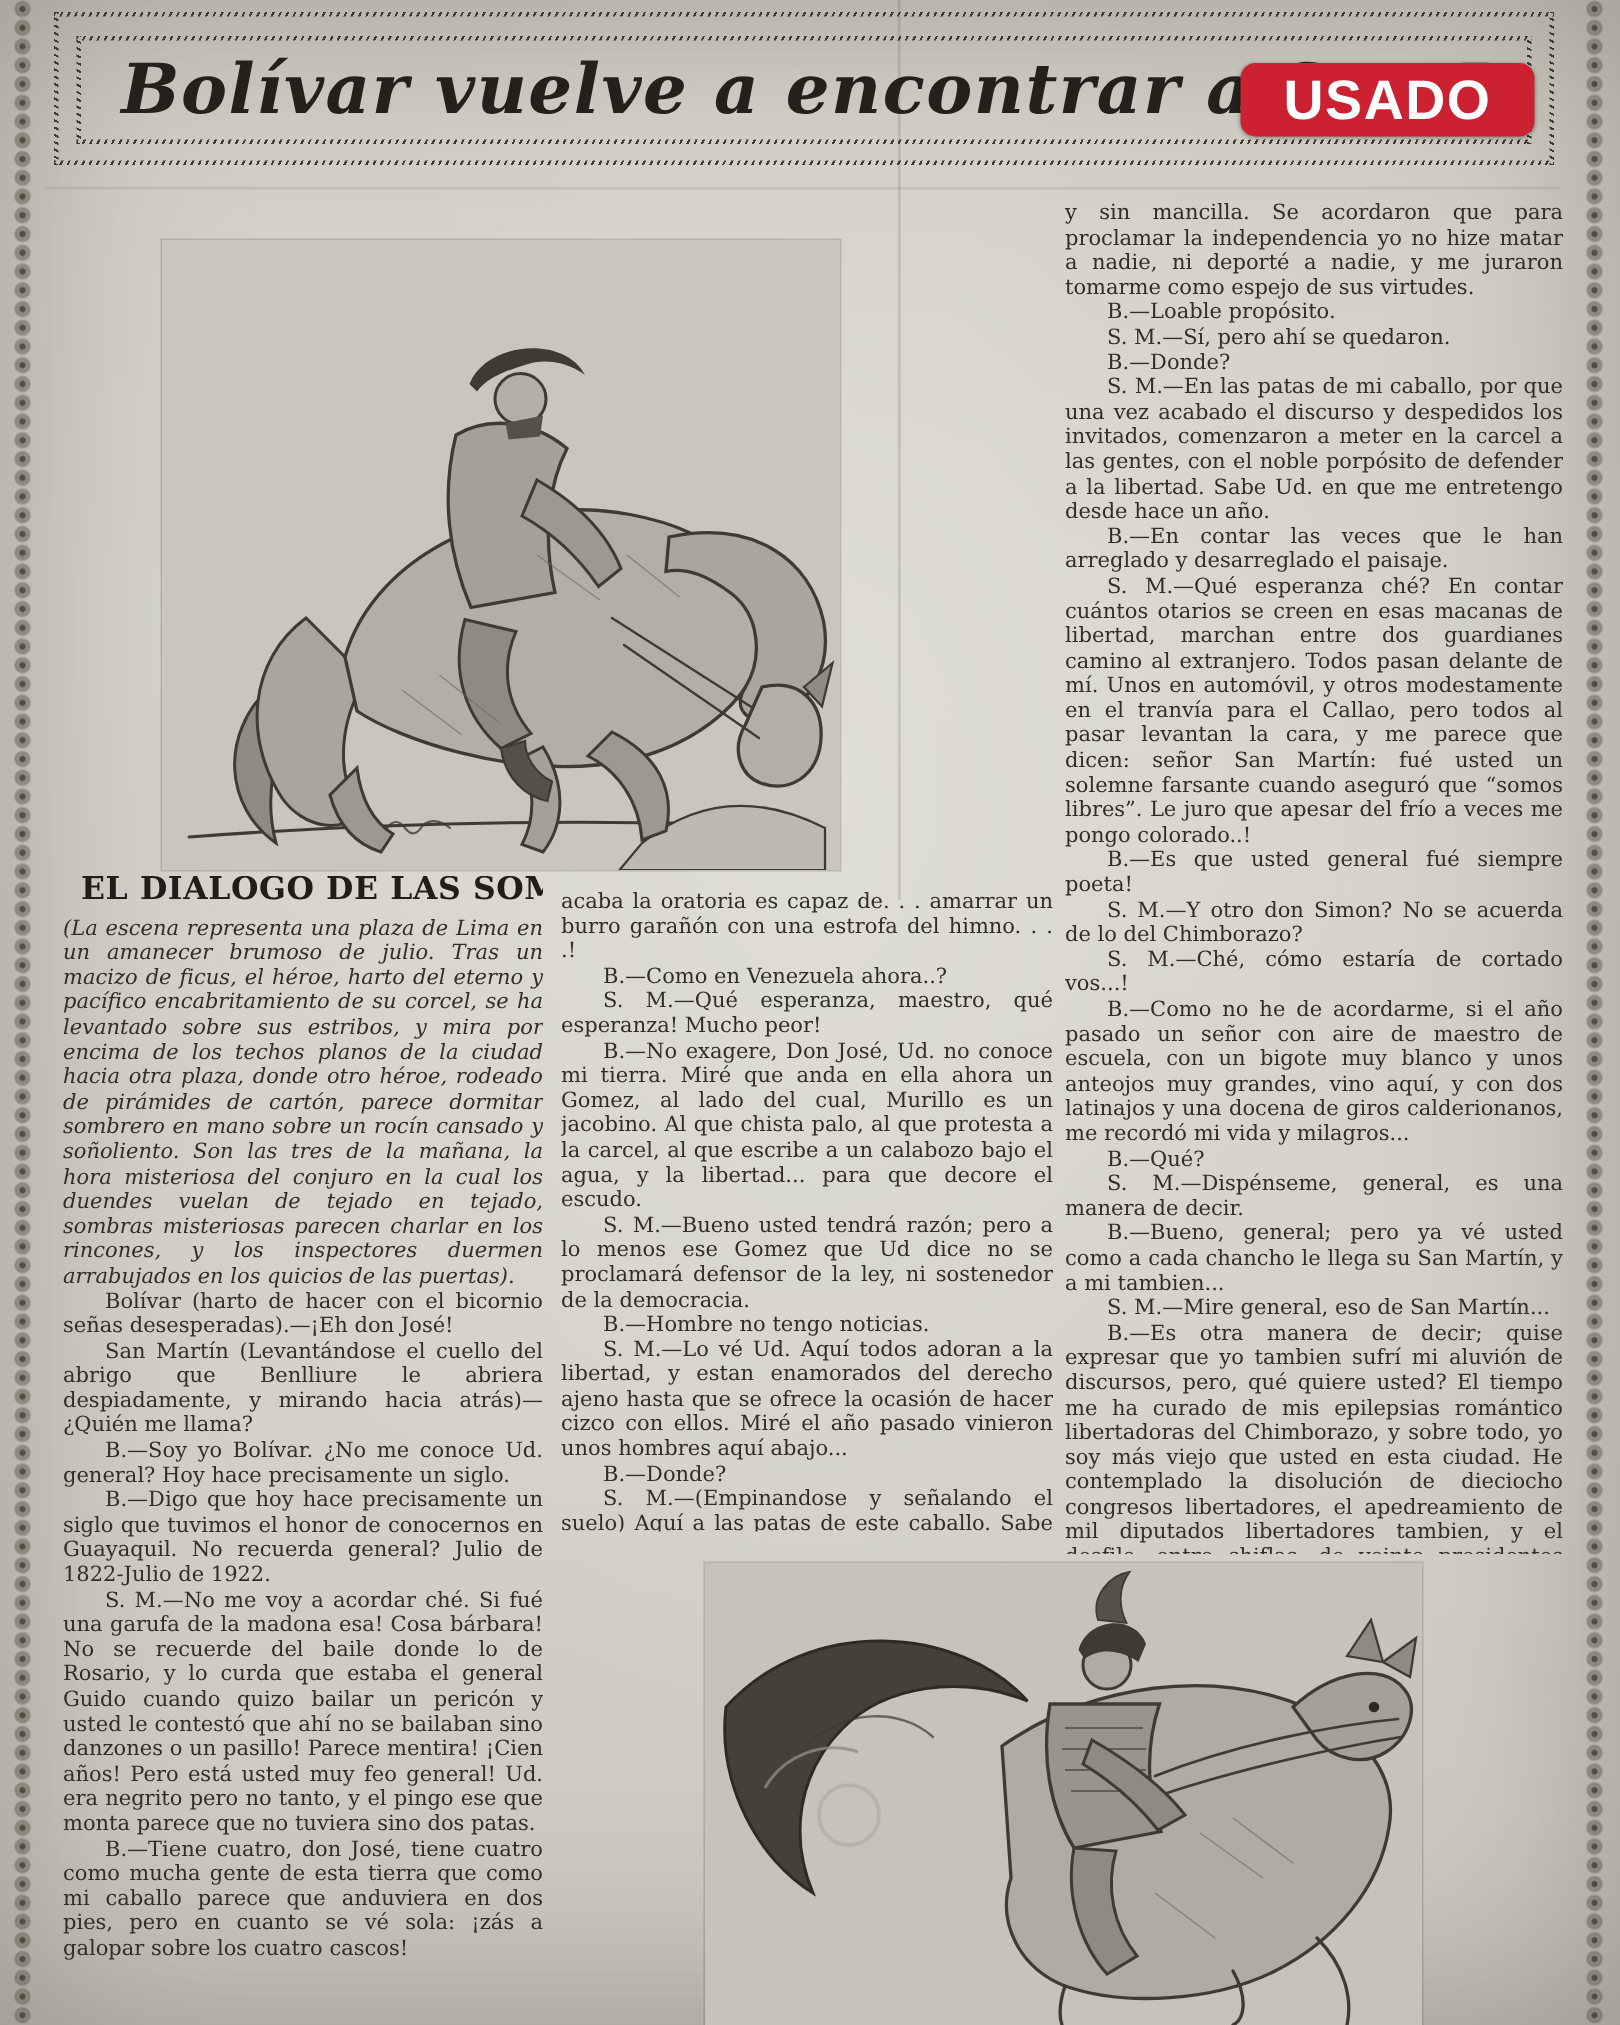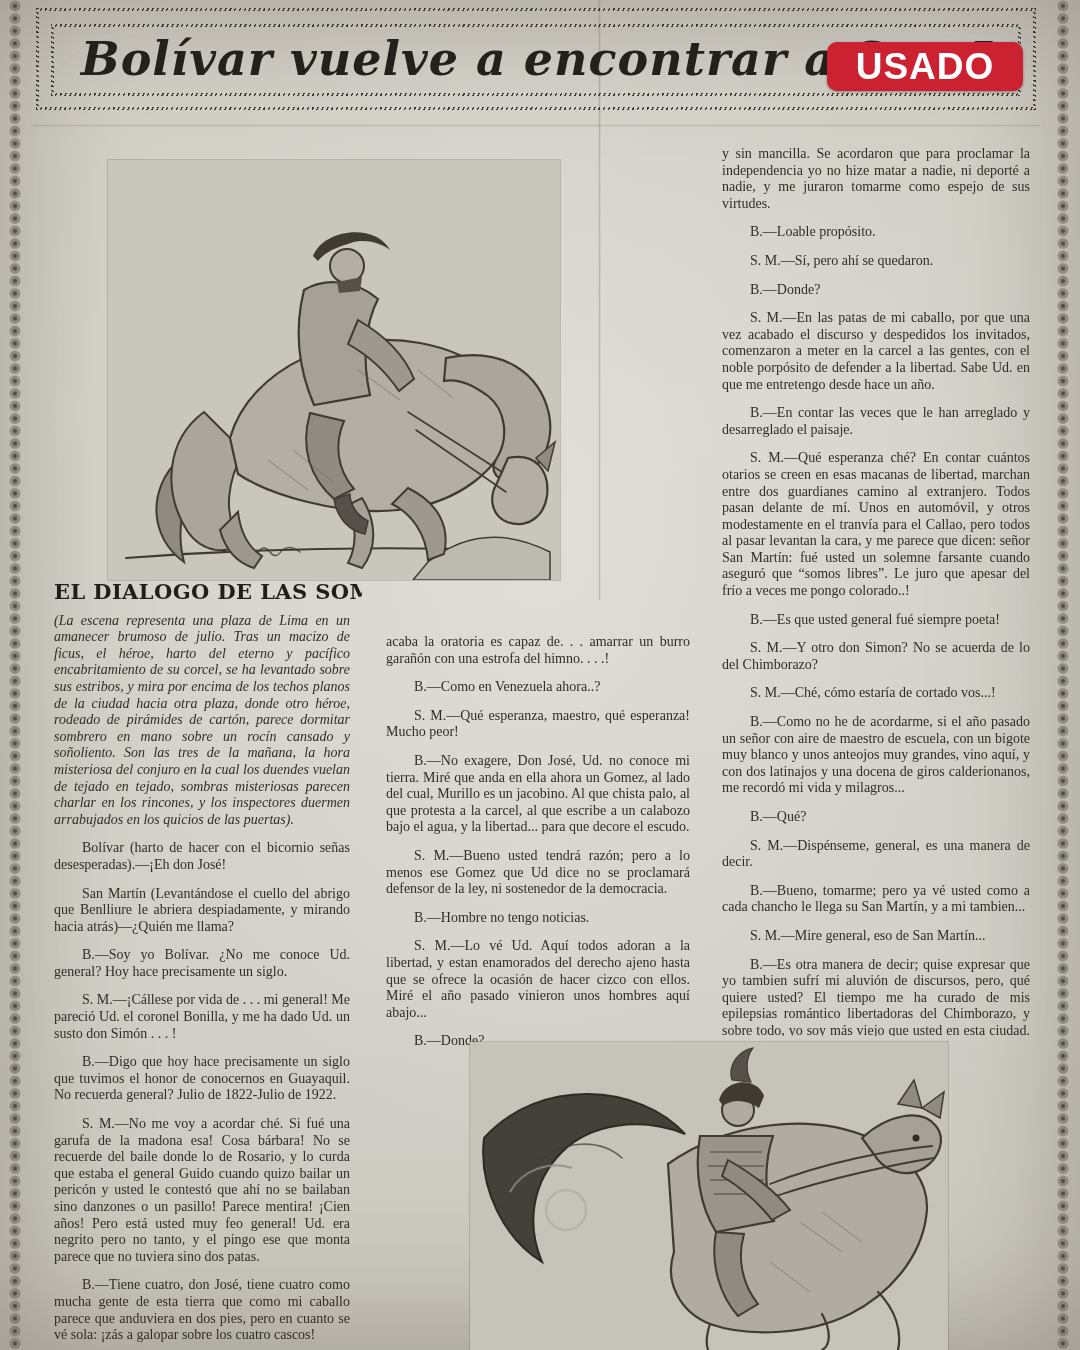--- a/index.html
+++ b/index.html
@@ -49,25 +49,25 @@
   }
 
   
   .illus{position:absolute; overflow:hidden; box-shadow:0 0 0 1px rgba(90,85,75,.25), inset 0 0 30px rgba(70,64,52,.22);}
   .illus svg{display:block;}
   #illus-top{left:108px; top:160px; width:452px; height:420px;}
   #illus-bottom{left:470px; top:1042px; width:478px; height:308px;}
 
   
   .col{position:absolute; overflow:hidden; font-size:14px; line-height:16.6px; text-align:justify;}
-  .col p{margin:12px; text-indent:28px; text-align:justify; hyphens:auto;font-family:Liberation Serif, serif;}
+  .col p{margin:0; text-indent:28px; text-align:justify; hyphens:auto;}
   .col p.noindent{text-indent:0;}
   .col p.scene{font-style:italic;}
   #col-left{left:42px; top:584px; width:320px; height:766px;}
-  #col-mid{left:374px; top:622px; width:328px; height:428px;}
+  #col-mid{left:374px; top:593px; width:328px; height:428px;}
   #col-right{left:710px; top:134px; width:332px; height:902px;}
   .section-heading{
     margin:0 0 10px 12px; font-size:21px; font-weight:bold; color:#211e19;
     letter-spacing:.4px; white-space:nowrap;
   }
   .ink{stroke:#3f3b33; fill:none; stroke-linecap:round;}
 </style>
 </head>
 <body>
 
@@ -131,21 +131,20 @@
     </svg>
   </div>
 
   <div class="col" id="col-left">
     <h2 class="section-heading">EL DIALOGO DE LAS SOMBRAS</h2>
     <div>
         <p class="scene noindent">(La escena representa una plaza de Lima en un amanecer brumoso de julio. Tras un macizo de ficus, el héroe, harto del eterno y pacífico encabritamiento de su corcel, se ha levantado sobre sus estribos, y mira por encima de los techos planos de la ciudad hacia otra plaza, donde otro héroe, rodeado de pirámides de cartón, parece dormitar sombrero en mano sobre un rocín cansado y soñoliento. Son las tres de la mañana, la hora misteriosa del conjuro en la cual los duendes vuelan de tejado en tejado, sombras misteriosas parecen charlar en los rincones, y los inspectores duermen arrabujados en los quicios de las puertas).</p>
         <p>Bolívar (harto de hacer con el bicornio señas desesperadas).—¡Eh don José!</p>
         <p>San Martín (Levantándose el cuello del abrigo que Benlliure le abriera despiadamente, y mirando hacia atrás)—¿Quién me llama?</p>
         <p>B.—Soy yo Bolívar. ¿No me conoce Ud. general? Hoy hace precisamente un siglo.</p>
-        <p>S. M.—¡Cállese por vida de . . . mi general! Me pareció Ud. el coronel Bonilla, y me ha dado Ud. un susto don Simón . . . !</p>
         <p>B.—Digo que hoy hace precisamente un siglo que tuvimos el honor de conocernos en Guayaquil. No recuerda general? Julio de 1822-Julio de 1922.</p>
         <p>S. M.—No me voy a acordar ché. Si fué una garufa de la madona esa! Cosa bárbara! No se recuerde del baile donde lo de Rosario, y lo curda que estaba el general Guido cuando quizo bailar un pericón y usted le contestó que ahí no se bailaban sino danzones o un pasillo! Parece mentira! ¡Cien años! Pero está usted muy feo general! Ud. era negrito pero no tanto, y el pingo ese que monta parece que no tuviera sino dos patas.</p>
         <p>B.—Tiene cuatro, don José, tiene cuatro como mucha gente de esta tierra que como mi caballo parece que anduviera en dos pies, pero en cuanto se vé sola: ¡zás a galopar sobre los cuatro cascos!</p>
       </div>
   </div>
 
   <div class="col" id="col-mid">
     <div>
         <p class="noindent">acaba la oratoria es capaz de. . . amarrar un burro garañón con una estrofa del himno. . . .!</p>
         <p>B.—Como en Venezuela ahora..?</p>
@@ -167,21 +166,21 @@
         <p>B.—Donde?</p>
         <p>S. M.—En las patas de mi caballo, por que una vez acabado el discurso y despedidos los invitados, comenzaron a meter en la carcel a las gentes, con el noble porpósito de defender a la libertad. Sabe Ud. en que me entretengo desde hace un año.</p>
         <p>B.—En contar las veces que le han arreglado y desarreglado el paisaje.</p>
         <p>S. M.—Qué esperanza ché? En contar cuántos otarios se creen en esas macanas de libertad, marchan entre dos guardianes camino al extranjero. Todos pasan delante de mí. Unos en automóvil, y otros modestamente en el tranvía para el Callao, pero todos al pasar levantan la cara, y me parece que dicen: señor San Martín: fué usted un solemne farsante cuando aseguró que “somos libres”. Le juro que apesar del frío a veces me pongo colorado..!</p>
         <p>B.—Es que usted general fué siempre poeta!</p>
         <p>S. M.—Y otro don Simon? No se acuerda de lo del Chimborazo?</p>
         <p>S. M.—Ché, cómo estaría de cortado vos...!</p>
         <p>B.—Como no he de acordarme, si el año pasado un señor con aire de maestro de escuela, con un bigote muy blanco y unos anteojos muy grandes, vino aquí, y con dos latinajos y una docena de giros calderionanos, me recordó mi vida y milagros...</p>
         <p>B.—Qué?</p>
         <p>S. M.—Dispénseme, general, es una manera de decir.</p>
-        <p>B.—Bueno, tomarme; pero ya vé usted como a cada chancho le llega su San Martín, y a mi tambien...</p>
+        <p>B.—Bueno, general; pero ya vé usted como a cada chancho le llega su San Martín, y a mi tambien...</p>
         <p>S. M.—Mire general, eso de San Martín...</p>
         <p>B.—Es otra manera de decir; quise expresar que yo tambien sufrí mi aluvión de discursos, pero, qué quiere usted? El tiempo me ha curado de mis epilepsias romántico libertadoras del Chimborazo, y sobre todo, yo soy más viejo que usted en esta ciudad. He contemplado la disolución de dieciocho congresos libertadores, el apedreamiento de mil diputados libertadores tambien, y el desfile, entre chiflas, de veinte presidentes que salieron del Congreso para terminar en la carcel. Cómo quiere usted qué yo conservara seriedad ante un discurso que aseguraba que mis ideales se habían realizado....</p>
       </div>
   </div>
 
   <div class="illus" id="illus-bottom">
     <svg width="478" height="308" viewBox="0 0 478 308">
       <rect x="0" y="0" width="478" height="308" fill="#c6c3ba"></rect>
 
       <path d="M14,96 C70,34 170,42 215,92 C170,74 120,82 92,110 C62,140 56,182 72,220 C36,198 8,148 14,96 Z" fill="#44403a" stroke="#2e2b25" stroke-width="2"></path>

